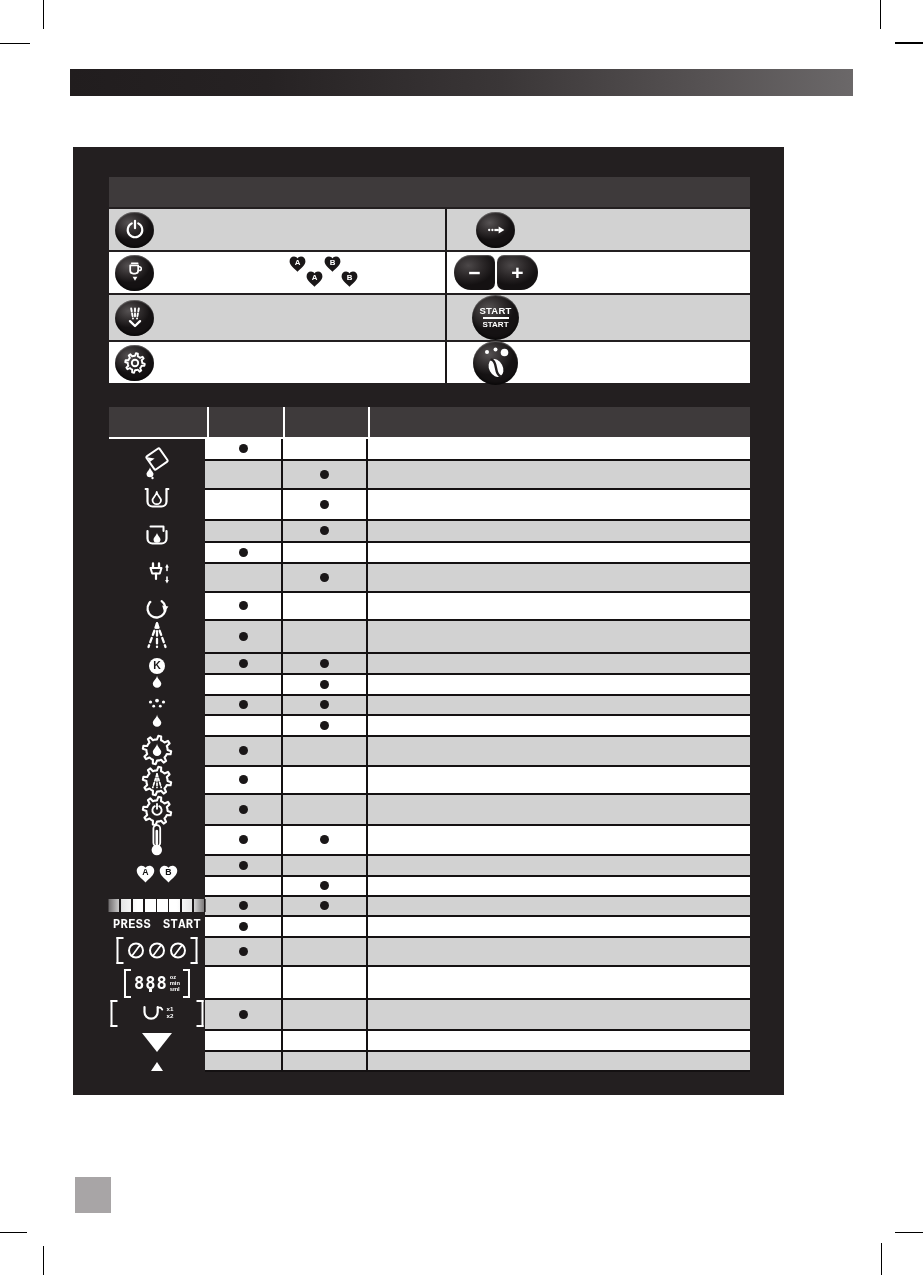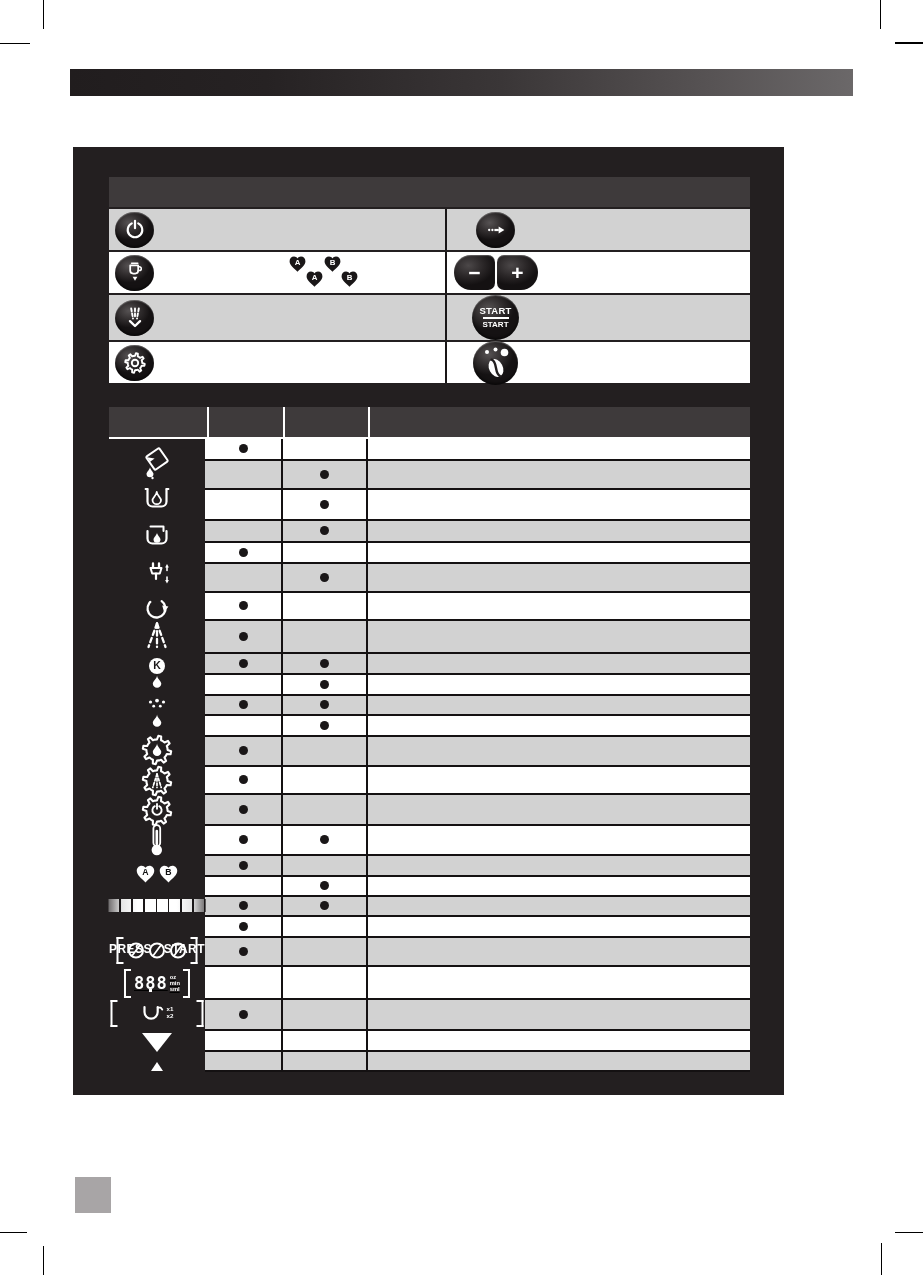--- a/index.html
+++ b/index.html
@@ -287,21 +287,21 @@
                 </svg>
                 <svg width="21" height="19.32" viewBox="0 0 24 22">
     <path d="M12 21 C7 16.2 2 12.6 2 7.8 2 4.6 4.5 2 7.6 2 9.4 2 11 2.9 12 4.3 13 2.9 14.6 2 16.4 2 19.5 2 22 4.6 22 7.8 22 12.6 17 16.2 12 21 Z" fill="#ffffff"></path>
     <text x="12" y="12.8" text-anchor="middle" font-family="Liberation Sans, sans-serif" font-size="10" font-weight="bold" fill="#111111">B</text>
                 </svg>
               </div>
             </div>
             <div class="ic" style="top: 460px;">
               <div class="progress"></div>
             </div>
-            <div class="ic" style="top: 503px;">
+            <div class="ic" style="top: 479px; font-family: Liberation Mono, monospace;">
               <div class="pressstart">
     <span>PRESS</span>
     <span>START</span>
               </div>
             </div>
             <div class="ic" style="top: 498px;">
               <div class="disp" style="height:27px;">
     <span class="brk l"></span>
                 <span class="disp-mid" style="gap:2px;">
                   <svg width="19" height="19" viewBox="0 0 19 19" fill="none" stroke-linecap="round" stroke-linejoin="round">
@@ -313,21 +313,21 @@
        <path d="M13.6 4.2 C11 7 8 12 5.4 14.8" stroke="#ffffff" stroke-width="1.7"></path>
                   </svg>
                   <svg width="19" height="19" viewBox="0 0 19 19" fill="none" stroke-linecap="round" stroke-linejoin="round">
                     <circle cx="9.5" cy="9.5" r="7" stroke="#ffffff" stroke-width="2"></circle>
        <path d="M13.6 4.2 C11 7 8 12 5.4 14.8" stroke="#ffffff" stroke-width="1.7"></path>
                   </svg>
                 </span>
                 <span class="brk r"></span>
               </div>
             </div>
-            <div class="ic" style="top: 530px; text-decoration: underline;">
+            <div class="ic" style="top: 530px;">
               <div class="disp" style="height:29px;">
     <span class="brk l"></span>
                 <span class="disp-mid">
     <span class="digits">888<span class="dp"></span></span>
     <span class="unitcol">
       <span>oz</span>
       <span>min</span>
       <span>sml</span>
     </span>
                 </span>

